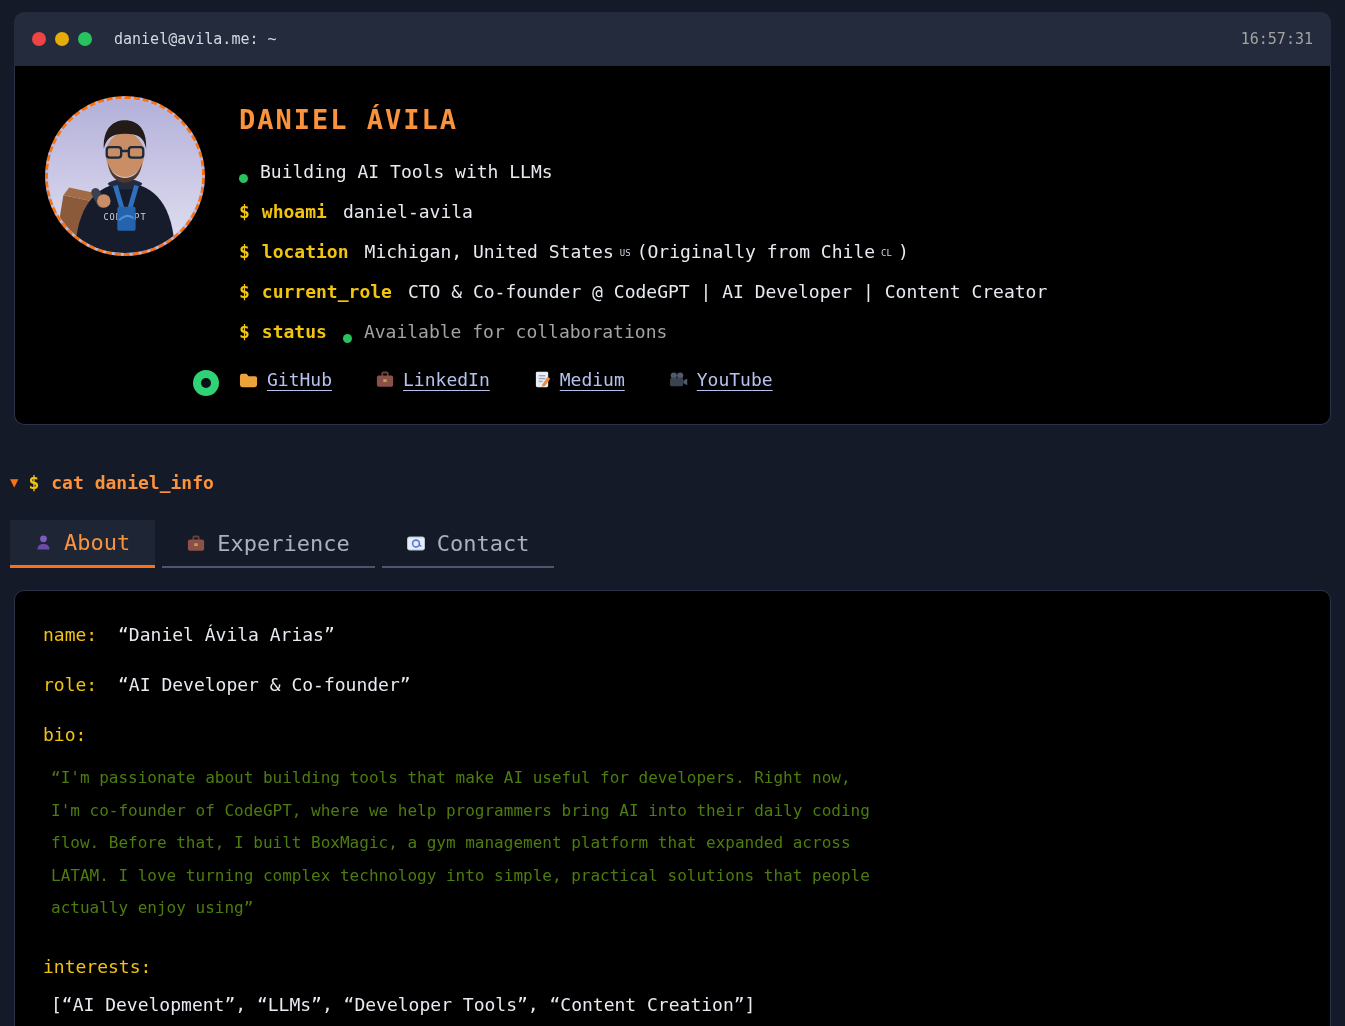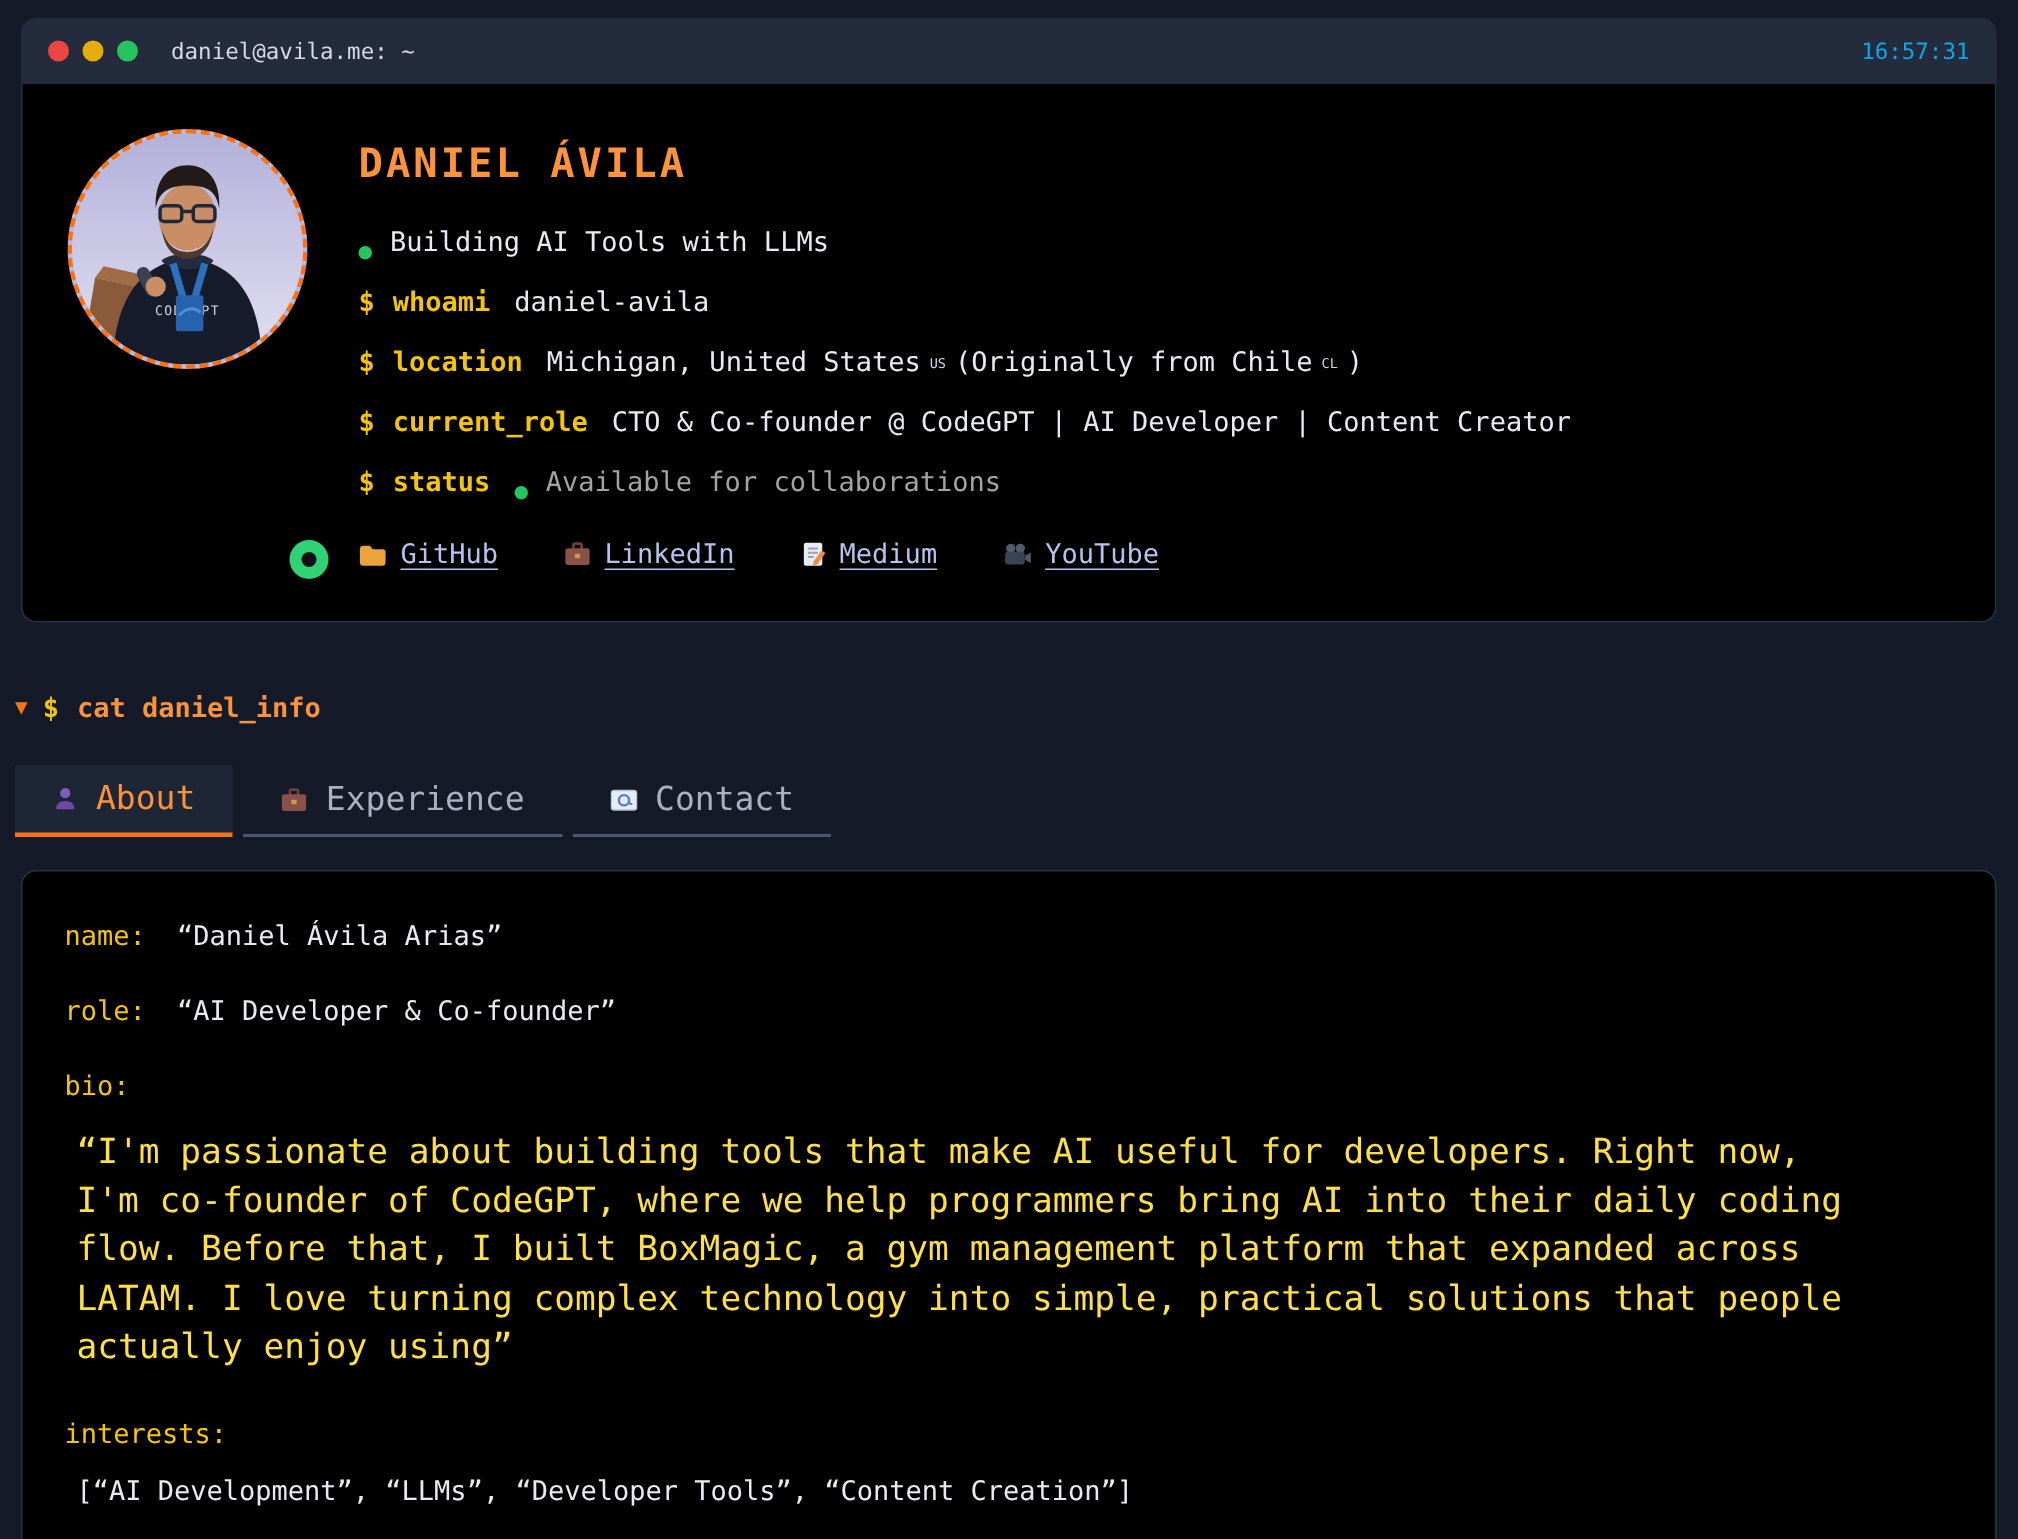--- a/index.html
+++ b/index.html
@@ -8,32 +8,32 @@
     background: #151a28;
     font-family: "DejaVu Sans Mono", "Liberation Mono", monospace;
     color: #e7eaf0;
     overflow: hidden;
   }
 
   
   .window { margin: 12px 14px 0 14px; }
   .titlebar {
     background: #242b3c;
-    height: 44px;
+    height: 54px;
     border-radius: 10px 10px 0 0;
     display: flex; align-items: center;
     padding: 0 18px;
   }
   .lights { display: flex; gap: 9px; margin-right: 22px; }
   .light { width: 14px; height: 14px; border-radius: 50%; cursor: pointer; }
   .light.red    { background: #ef4444; }
   .light.yellow { background: #e6ac0a; }
   .light.green  { background: #27c35f; }
   .win-title { color: #d4d9e4; font-size: 15px; }
-  .clock { margin-left: auto; color: #0ea5e9; font-size: 15px; }
+  .clock { margin-left: auto; color: #a3a3a3; font-size: 15px; }
 
   .term-body {
     background: #000;
     border: 1px solid #2b3348; border-top: none;
     border-radius: 0 0 10px 10px;
     padding: 28px 32px 34px 30px;
   }
 
   
   .profile { display: flex; gap: 26px; }
@@ -107,21 +107,21 @@
     border: 1px solid #2b3348;
     border-radius: 10px;
     padding: 32px 28px 46px 28px;
     min-height: 442px;
   }
   .kv { font-size: 18px; line-height: 23px; margin-bottom: 27px; }
   .key { color: #f2c40f; }
   .qval { color: #e7eaf0; margin-left: 10px; }
   .bio-key { margin-bottom: 16px; }
   .bio { margin-left: 8px; }
-  .bio-line { font-size: 23px; line-height: 32.5px; color: #fde047; }
+  .bio-line { font-size: 16px; line-height: 32.5px; color: #4d7c0f; }
   .interests { margin-top: 30px; }
   .interests .arr { font-size: 18px; margin: 9px 0 0 8px; color: #e7eaf0; }
 </style>
 </head>
 <body>
 
 <div class="window">
   <div class="titlebar">
     <div class="lights">
       <span class="light red"></span>

